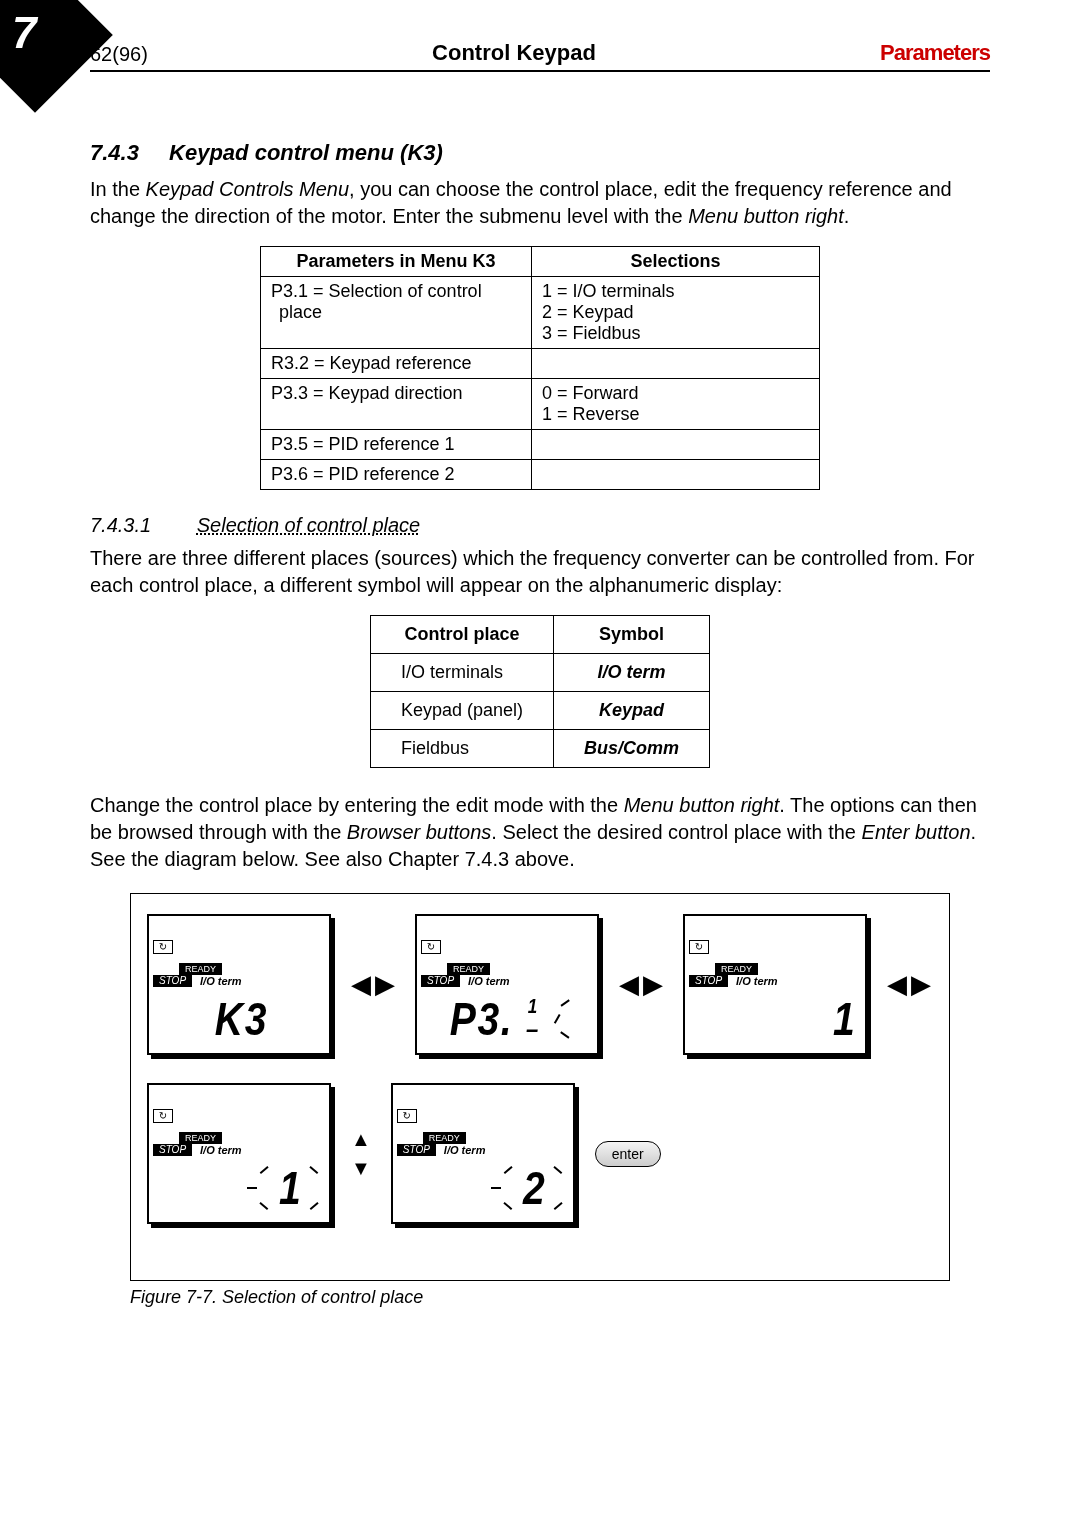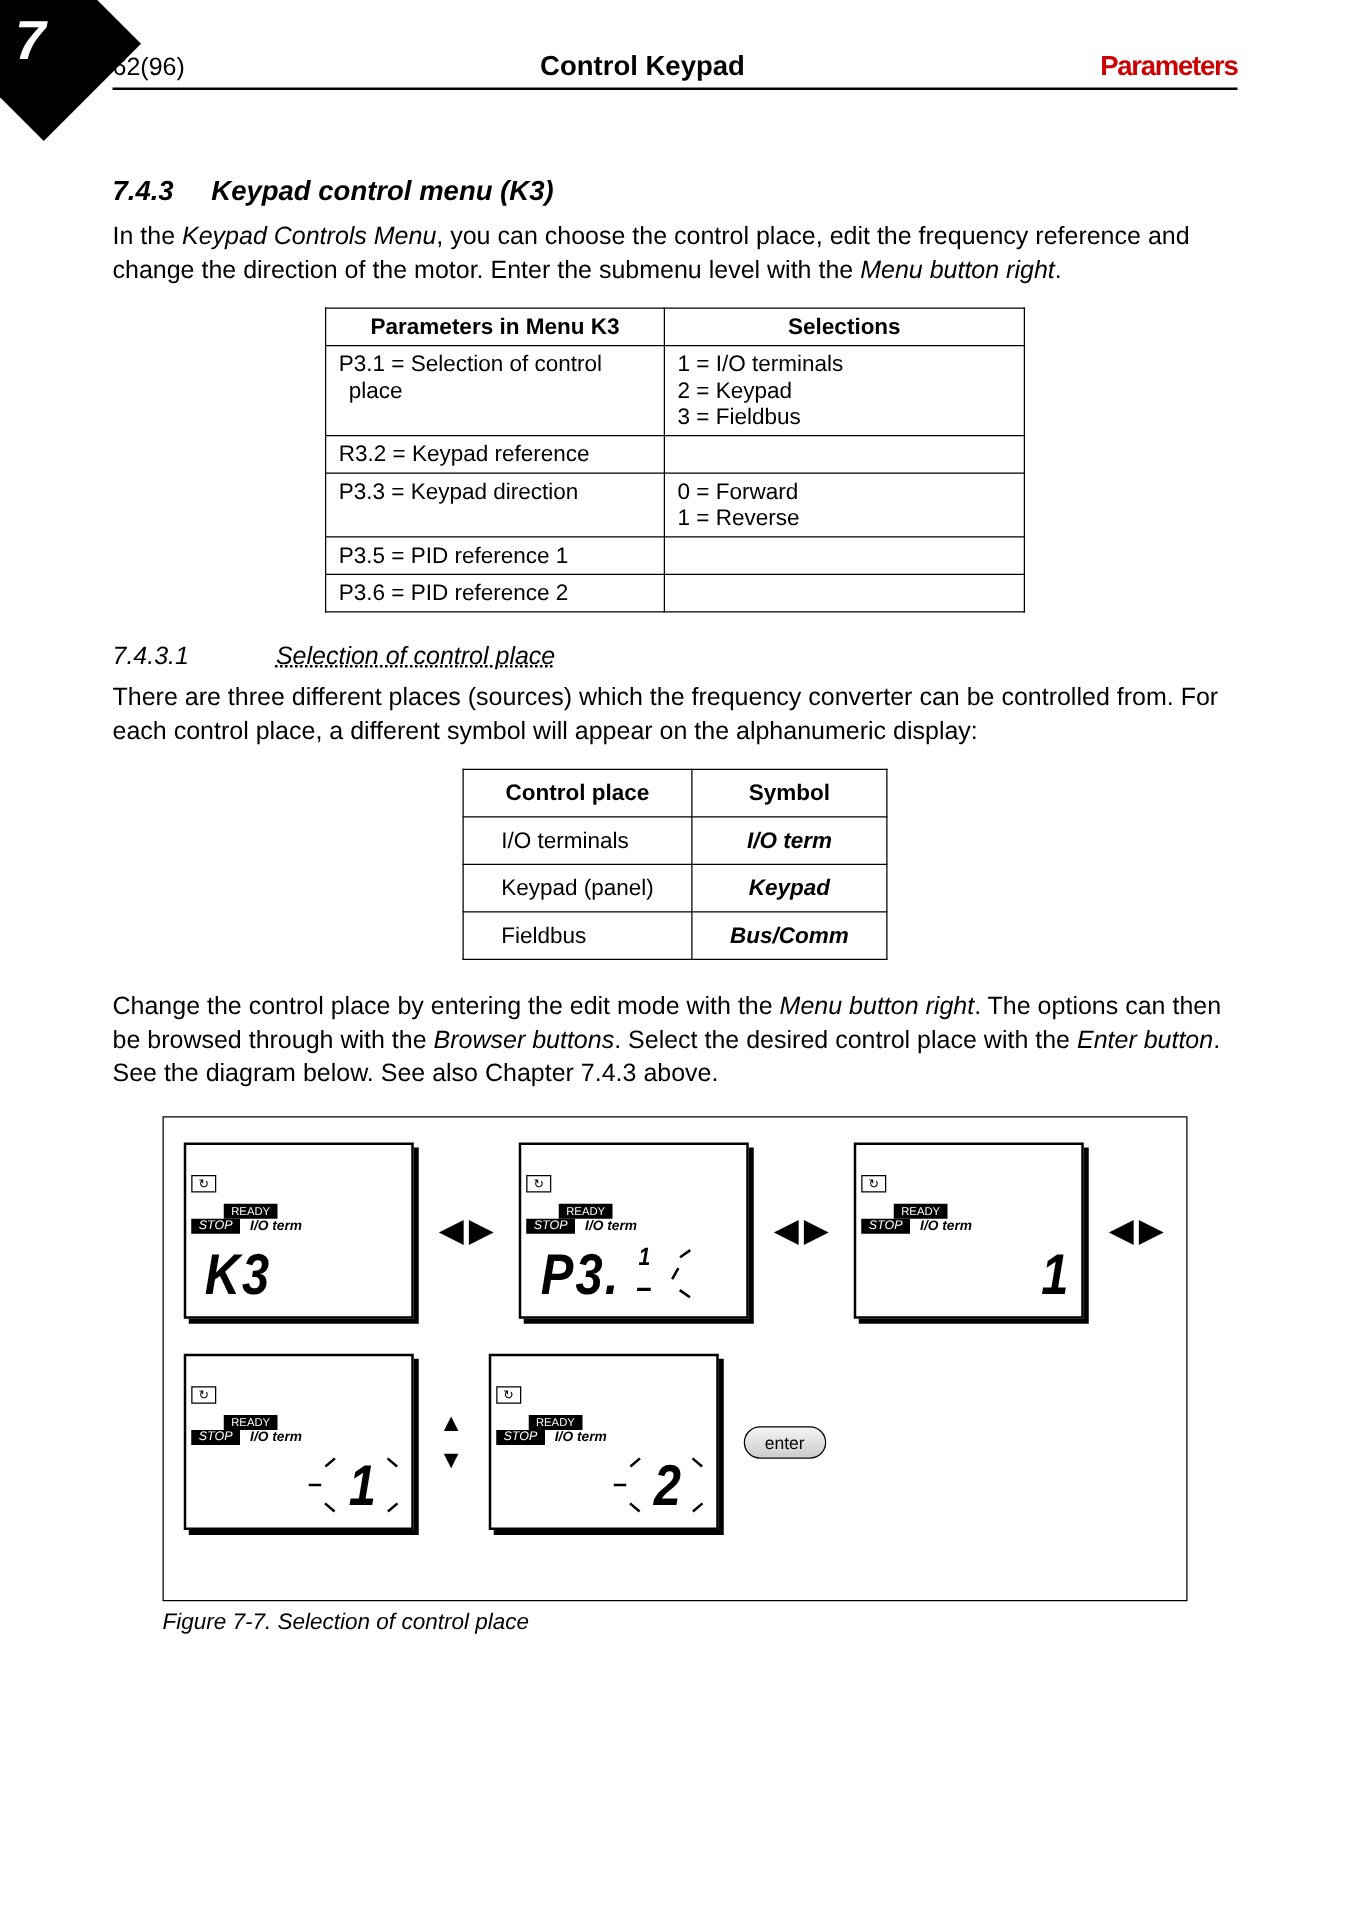--- a/index.html
+++ b/index.html
@@ -84,21 +84,21 @@
   table.parms th {
     text-align: center;
     font-weight: bold;
     margin-top: 35px;
   }
   .sub-sec {
     font-size: 20px;
     font-style: italic;
     margin: 12px 0 8px 0;
   }
-  .sub-sec .num { margin-right: 64px; }
+  .sub-sec .num { margin-right: 40px; }
   .sub-sec .title { text-decoration: underline dotted; font-style: italic; }
   table.symtab {
     border-collapse: collapse;
     margin: 8px auto 24px auto;
     font-size: 18px;
   }
   table.symtab th, table.symtab td {
     border: 1px solid #000;
     padding: 8px 30px;
   }
@@ -151,21 +151,21 @@
   .lcd .stopline {
     display:flex; align-items:center; gap:8px; padding:0 4px 2px 4px;
   }
   .stop-tag {
     background:#000; color:#fff; font-style:italic; font-size:10px;
     padding:0 6px 1px 6px;
   }
   .ioterm { font-style: italic; font-weight: bold; font-size: 11px; }
   .seg-area {
     height: 60px;
-    display:flex; align-items:center; justify-content:flex-start;
+    display:flex; align-items:center; justify-content:center;
     padding:0 6px 4px 10px;
   }
   .seg-big {
     font-family: "Arial Black", Arial, sans-serif;
     font-size: 46px;
     font-style: italic;
     font-weight: 900;
     letter-spacing: 2px;
     line-height: 1;
     transform: scaleX(0.85);

